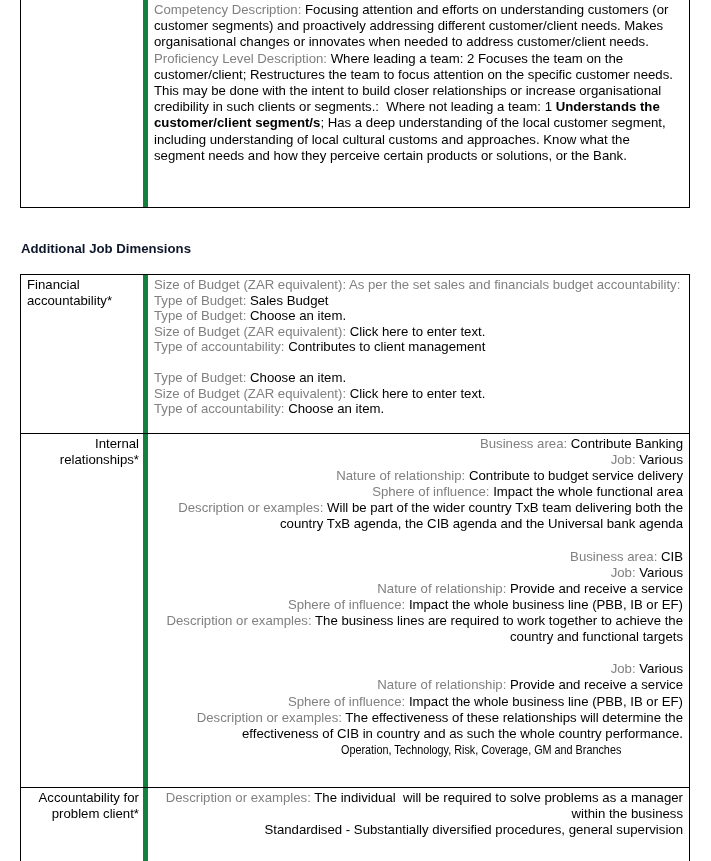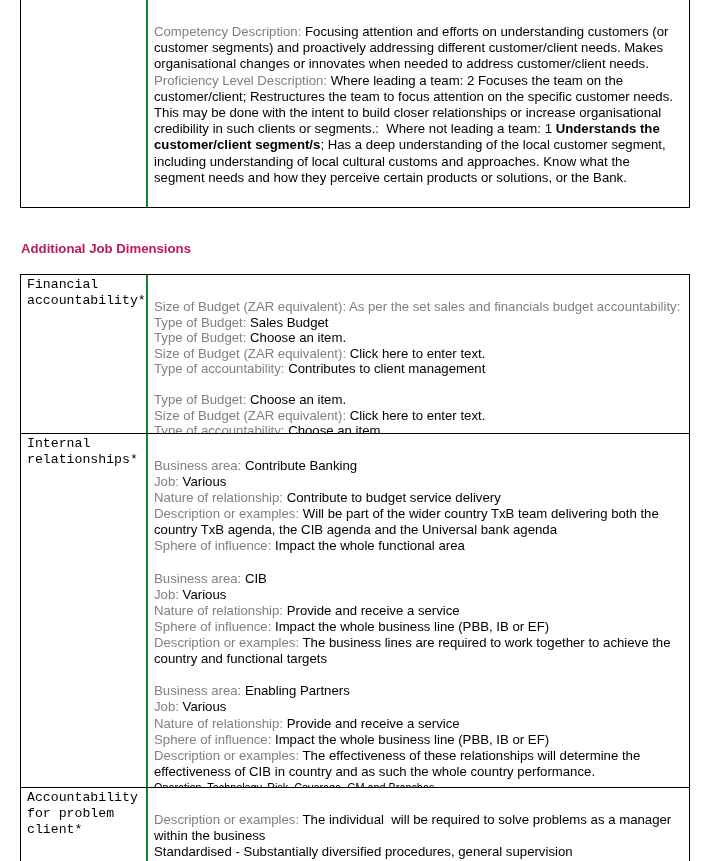--- a/index.html
+++ b/index.html
@@ -18,45 +18,44 @@
     top:0; height:208px; display:flex;
     border:1px solid #000; border-top:none;
   }
   
   .tbl-dims {
     top:274px; height:587px; display:flex; flex-direction:column;
     border:1px solid #000; border-bottom:none; overflow:hidden;
   }
 
   .row { display:flex; box-sizing:border-box; flex:none; overflow:hidden; }
-  .row + .row { border-top:1px solid #000; }
+  .row + .row { border-top:1px solid #000;text-align:right; }
   .row.grow { flex:1 1 auto; }
 
   .label-cell {
     width:127px; flex:none; box-sizing:border-box;
-    border-right:2px solid #15803d;
+    border-right:5px solid #15803d;
     padding:2px 4px 0 6px;
-    font-family:Liberation Mono, monospace;
   }
   .content-cell {
     flex:1 1 auto; box-sizing:border-box;
-    padding:2px 6px 0 6px; overflow:hidden;margin-top:22px;
+    padding:2px 6px 0 6px; overflow:hidden;
   }
 
   .para, .line { white-space:pre-wrap; line-height:16.2px; }
   .lh-tight .para, .lh-tight .line { line-height:15.5px; }
   .lh-mid .para, .lh-mid .line { line-height:16.1px; }
 
   .seg-g { color:#808080; }
   .seg-b { font-weight:bold; }
   .seg-n { display:inline-block; transform:scaleX(0.82); transform-origin:0 50%; white-space:nowrap; }
 
   .heading {
     position:absolute; left:21px; top:241px; margin:0;
-    font-size:13.2px; font-weight:bold; line-height:16px; color:#be185d;
+    font-size:13.2px; font-weight:bold; line-height:16px; color:#0f172a;
   }
 </style>
 </head>
 <body>
 
 <div class="page">
 
   <div class="tbl tbl-top">
     <div class="label-cell" id="competency-label"></div>
     <div class="content-cell" id="competency-content">
@@ -85,30 +84,29 @@
         </div>
       </div>
       <div class="row lh-mid" style="height: 354px;">
         <div class="label-cell">
           <div class="line">Internal relationships*</div>
         </div>
         <div class="content-cell">
           <div class="line"><span class="seg-g">Business area: </span><span>Contribute Banking</span></div>
           <div class="line"><span class="seg-g">Job: </span><span>Various</span></div>
           <div class="line"><span class="seg-g">Nature of relationship: </span><span>Contribute to budget service delivery</span></div>
+          <div class="line"><span class="seg-g">Sphere of influence: </span><span>Impact the whole functional area</span></div>
           <div class="line"><span class="seg-g">Description or examples: </span><span>Will be part of the wider country TxB team delivering both the country TxB agenda, the CIB agenda and the Universal bank agenda</span></div>
-          <div class="line"><span class="seg-g">Sphere of influence: </span><span>Impact the whole functional area</span></div>
           <div class="line">&nbsp;</div>
           <div class="line"><span class="seg-g">Business area: </span><span>CIB</span></div>
           <div class="line"><span class="seg-g">Job: </span><span>Various</span></div>
           <div class="line"><span class="seg-g">Nature of relationship: </span><span>Provide and receive a service</span></div>
           <div class="line"><span class="seg-g">Sphere of influence: </span><span>Impact the whole business line (PBB, IB or EF)</span></div>
           <div class="line"><span class="seg-g">Description or examples: </span><span>The business lines are required to work together to achieve the country and functional targets</span></div>
           <div class="line">&nbsp;</div>
-          <div class="line"><span class="seg-g">Business area: </span><span>Enabling Partners</span></div>
           <div class="line"><span class="seg-g">Job: </span><span>Various</span></div>
           <div class="line"><span class="seg-g">Nature of relationship: </span><span>Provide and receive a service</span></div>
           <div class="line"><span class="seg-g">Sphere of influence: </span><span>Impact the whole business line (PBB, IB or EF)</span></div>
           <div class="line"><span class="seg-g">Description or examples: </span><span>The effectiveness of these relationships will determine the effectiveness of CIB in country and as such the whole country performance.</span></div>
           <div class="line"><span class="seg-n">Operation, Technology, Risk, Coverage, GM and Branches</span></div>
         </div>
       </div>
       <div class="row lh-mid grow">
         <div class="label-cell">
           <div class="line">Accountability for problem client*</div>

